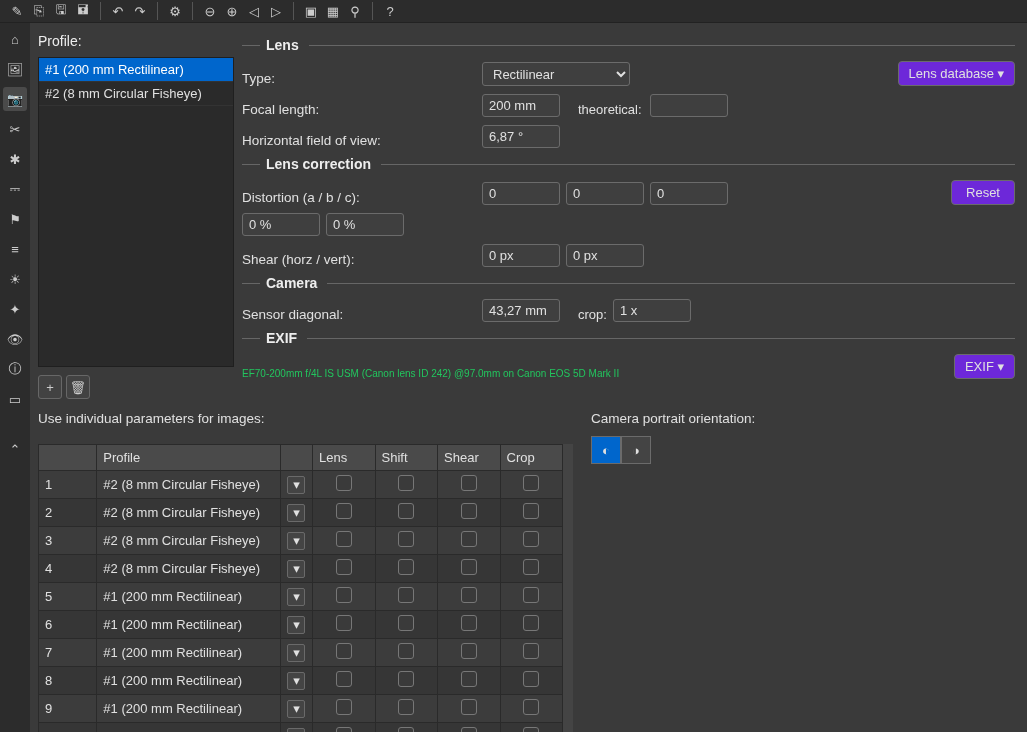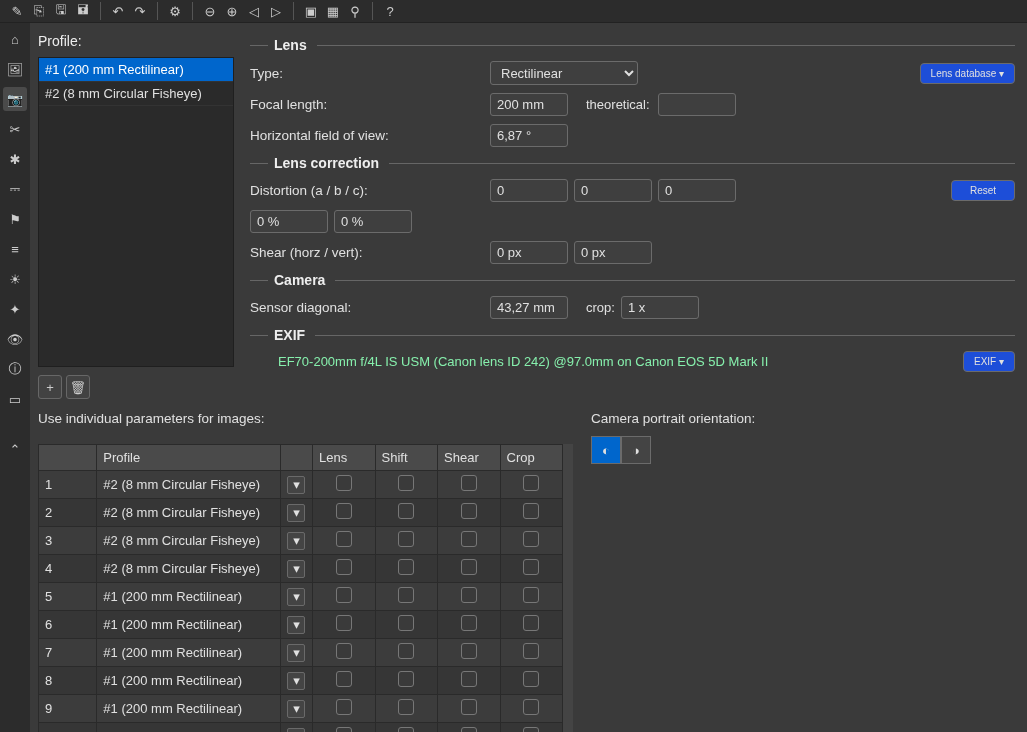--- a/index.html
+++ b/index.html
@@ -60,21 +60,21 @@
   cursor: pointer;
 }
 .content {
   flex: 1;
   display: flex;
   flex-direction: column;
   padding: 10px 12px 0 8px;
 }
 .upper {
   display: flex;
-  gap: 16px;
+  gap: 8px;
 }
 .profile-pane {
   width: 196px;
   display: flex;
   flex-direction: column;
 }
 .profile-label { font-size: 14px; margin-bottom: 8px; color: #ededed; }
 .profile-list {
   background: #2a2a2a;
   border: 1px solid #1f1f1f;
@@ -118,44 +118,44 @@
 }
 .section-header b { font-size: 14px; color: #eee; }
 .section-header .line {
   flex: 1;
   height: 1px;
   background: #666;
   margin-left: 10px;
 }
 .row {
   display: flex;
-  align-items: center;
+  align-items: flex-end;
   margin-bottom: 8px;
 }
 .row .lab { width: 240px; font-size: 13.5px; }
 input.txt, select.sel {
   background: #3f3f3f;
   border: 1px solid #6b6b6b;
   color: #e0e0e0;
   padding: 3px 6px;
   border-radius: 3px;
   font-size: 13px;
 }
 .txt.md { width: 78px; }
 .sel.lg { width: 148px; height: 24px; }
 .btn {
-  background: #1d4ed8;
+  background: #6d28d9;
   border: 1px solid #6b6b6b;
   color: #e0e0e0;
   padding: 4px 10px;
   border-radius: 4px;
-  font-size: 10px;
+  font-size: 13px;
   cursor: pointer;
 }
-.exif-text { font-size: 13px; color: #86efac; margin-left: 28px; }
+.exif-text { font-size: 10px; color: #22c55e; }
 .lower {
   margin-top: 12px;
   display: flex;
   gap: 18px;
 }
 .images-area { width: 535px; }
 .orient-area .lab2 { font-size: 13.5px; margin-bottom: 10px; display:block; }
 .orient-btns { display: flex; }
 .orient-btn {
   width: 30px; height: 28px;

